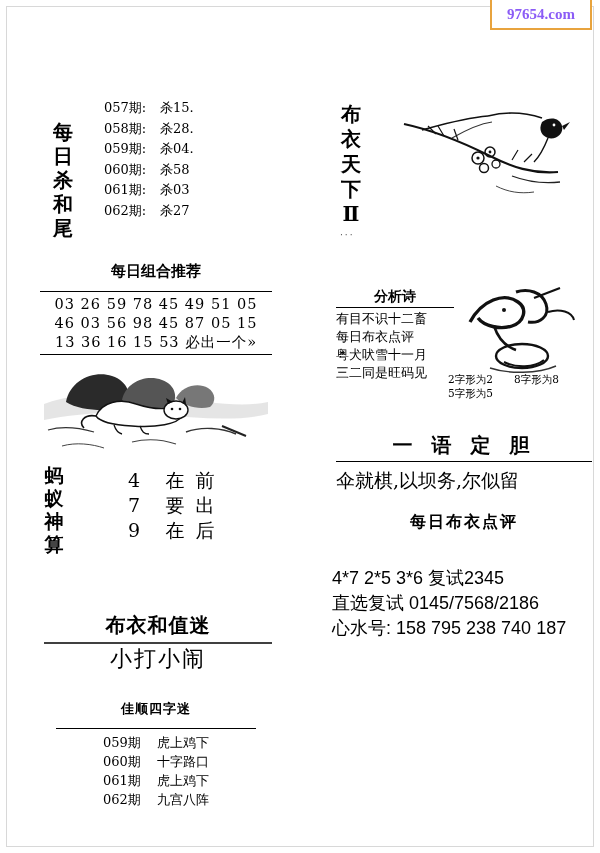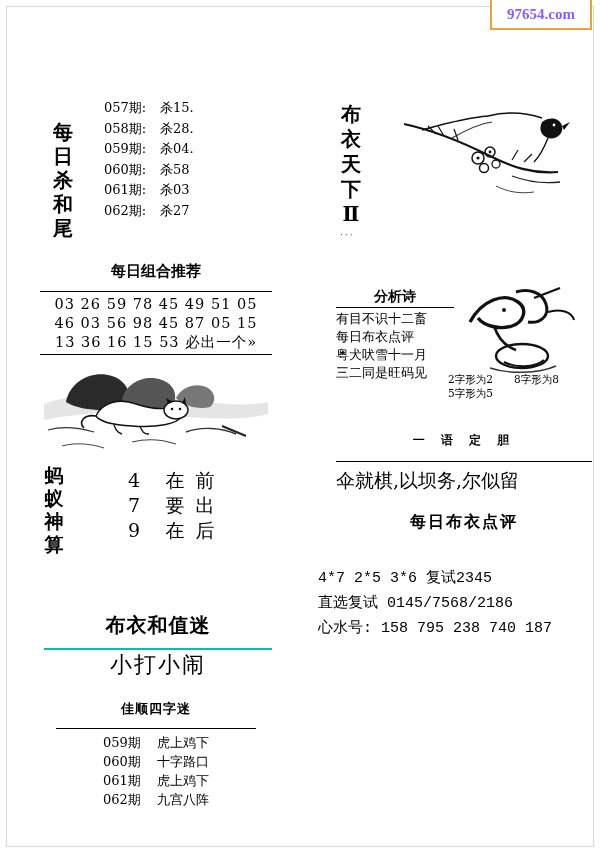--- a/index.html
+++ b/index.html
@@ -177,22 +177,22 @@
     position: absolute;
     left: 44px;
     top: 612px;
     width: 228px;
     text-align: center;
   }
   .riddle-title {
     font-family: "DejaVu Serif", "Liberation Serif", serif;
     font-weight: bold;
     font-size: 20px;
-    padding-bottom: 9px;
-    border-bottom: 2px solid #14b8a6;
+    padding-bottom: 3px;
+    border-bottom: 2px solid #404040;
     letter-spacing: 1px;
   }
   .riddle-answer {
     font-family: "DejaVu Serif", "Liberation Serif", serif;
     font-size: 22px;
     padding-top: 0;
     letter-spacing: 2px;
   }
 
   
@@ -290,23 +290,23 @@
   .yydd {
     position: absolute;
     left: 336px;
     top: 432px;
     width: 256px;
     text-align: center;
   }
   .yydd-title {
     font-family: "DejaVu Serif", "Liberation Serif", serif;
     font-weight: bold;
-    font-size: 12px;
+    font-size: 20px;
     letter-spacing: 6px;
-    padding-bottom: 12px;
+    padding-bottom: 2px;
     border-bottom: 1.6px solid #000;
   }
   .yydd-text {
     padding-top: 6px;
     font-family: "DejaVu Serif", "Liberation Serif", serif;
     font-size: 19px;
     letter-spacing: 0px;
     white-space: nowrap;
     text-align: left;
   }
@@ -318,25 +318,25 @@
     width: 256px;
     text-align: center;
     font-family: "DejaVu Serif", "Liberation Serif", serif;
     font-weight: bold;
     font-size: 16px;
     letter-spacing: 2px;
   }
 
   .picks {
     position: absolute;
-    left: 318px;
+    left: 332px;
     top: 566px;
     width: 250px;
-    font-family: Liberation Mono, monospace;
-    font-size: 15px;
+    font-family: Liberation Sans, sans-serif;
+    font-size: 18px;
     line-height: 25px;
   }
   .picks .prow { white-space: nowrap; }
 
   
   .border-frame {
     position: absolute;
     left: 6px; top: 6px;
     width: 586px; height: 839px;
     border: 1px solid #d8d8d8;

